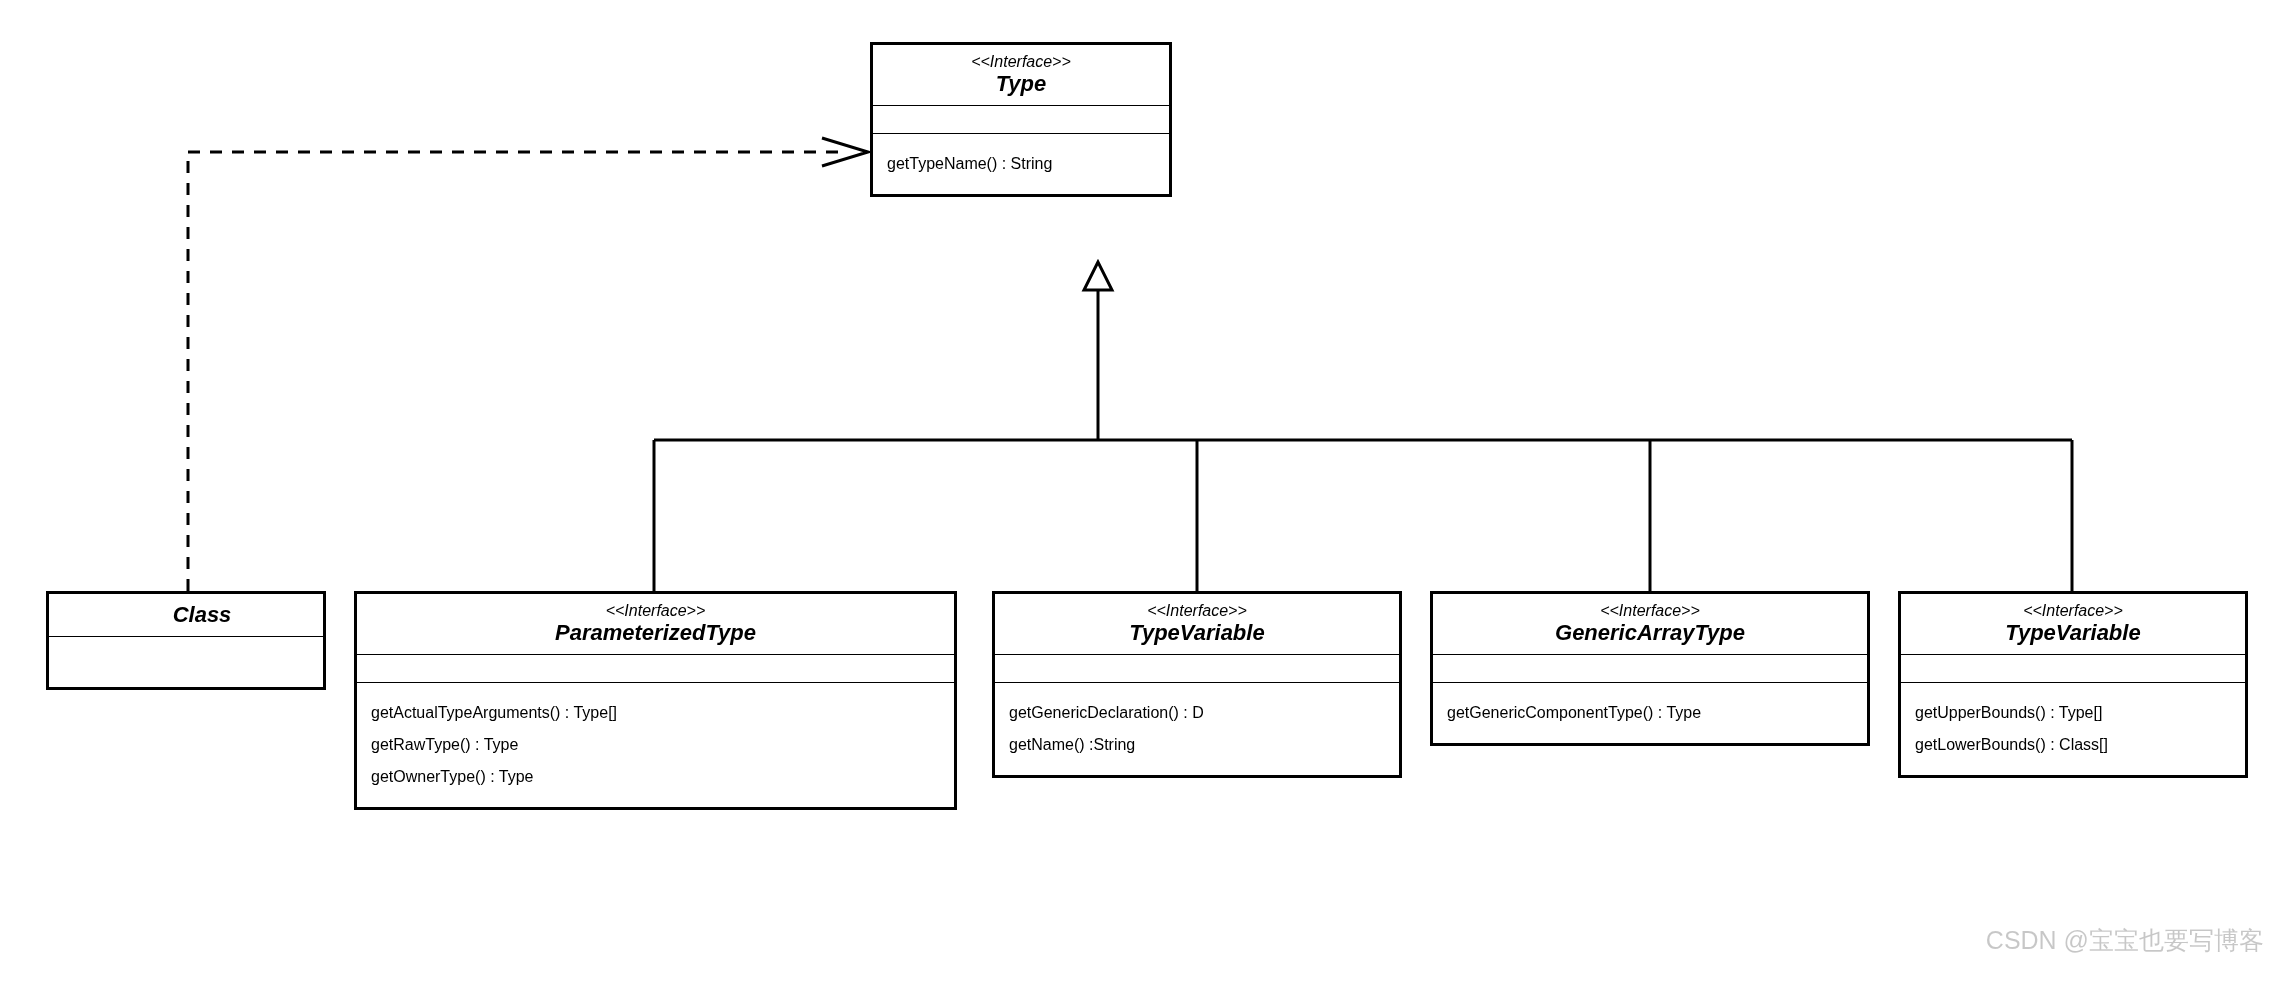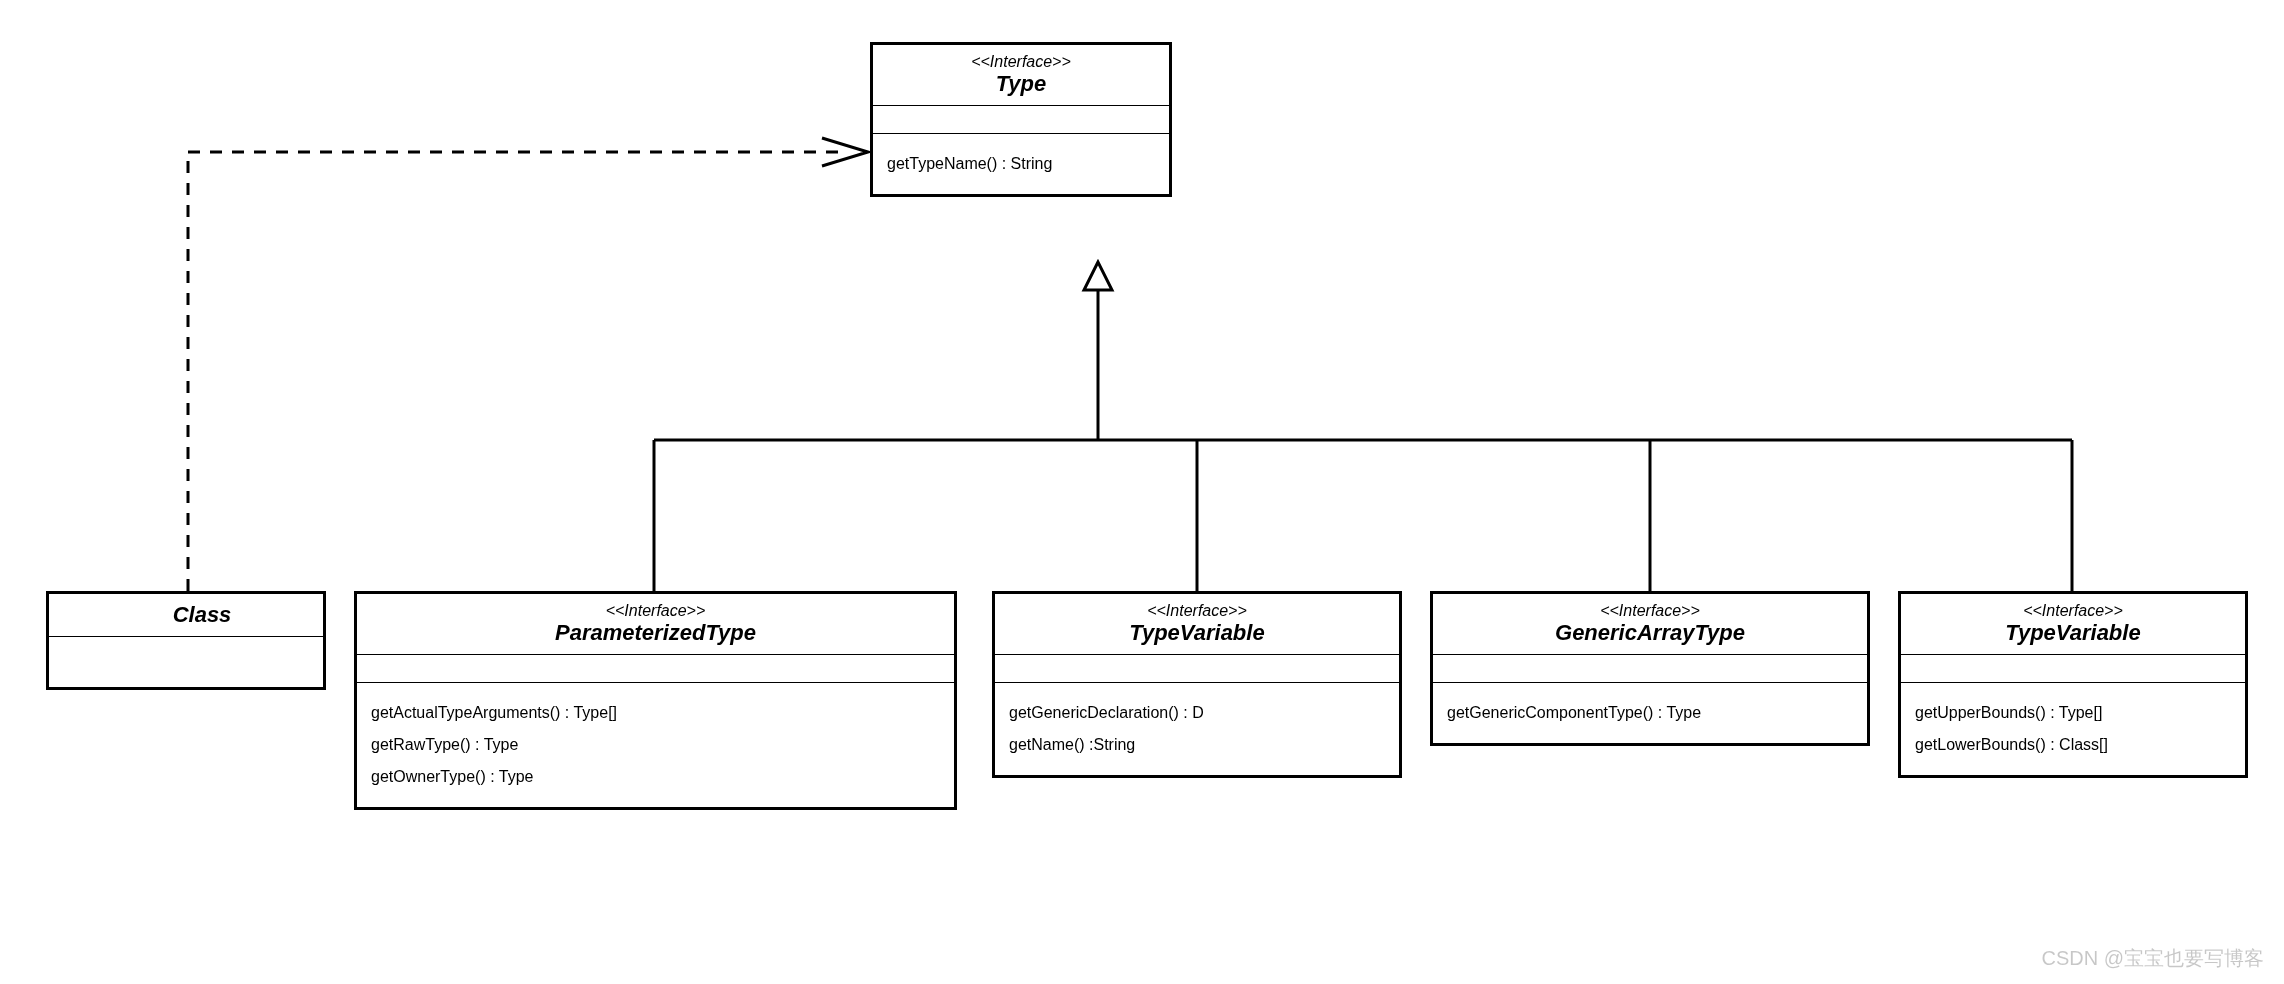--- a/index.html
+++ b/index.html
@@ -41,23 +41,23 @@
     .uml-methods div { white-space: nowrap; }
     svg.connectors {
       position: absolute;
       top: 0; left: 0;
       width: 2284px; height: 984px;
       pointer-events: none;
     }
     .watermark {
       position: absolute;
       right: 20px;
-      bottom: 12px;
+      bottom: 27px;
       color: rgba(0,0,0,0.22);
-      font-size: 20px;
+      font-size: 25px;
     }
   </style>
 </head>
 <body>
 
 <div class="uml-box" style="left:870px; top:42px; width:302px;">
   <div class="uml-header">
     <div class="stereotype">&lt;&lt;Interface&gt;&gt;</div>
     <div class="class-name">Type</div>
   </div>

